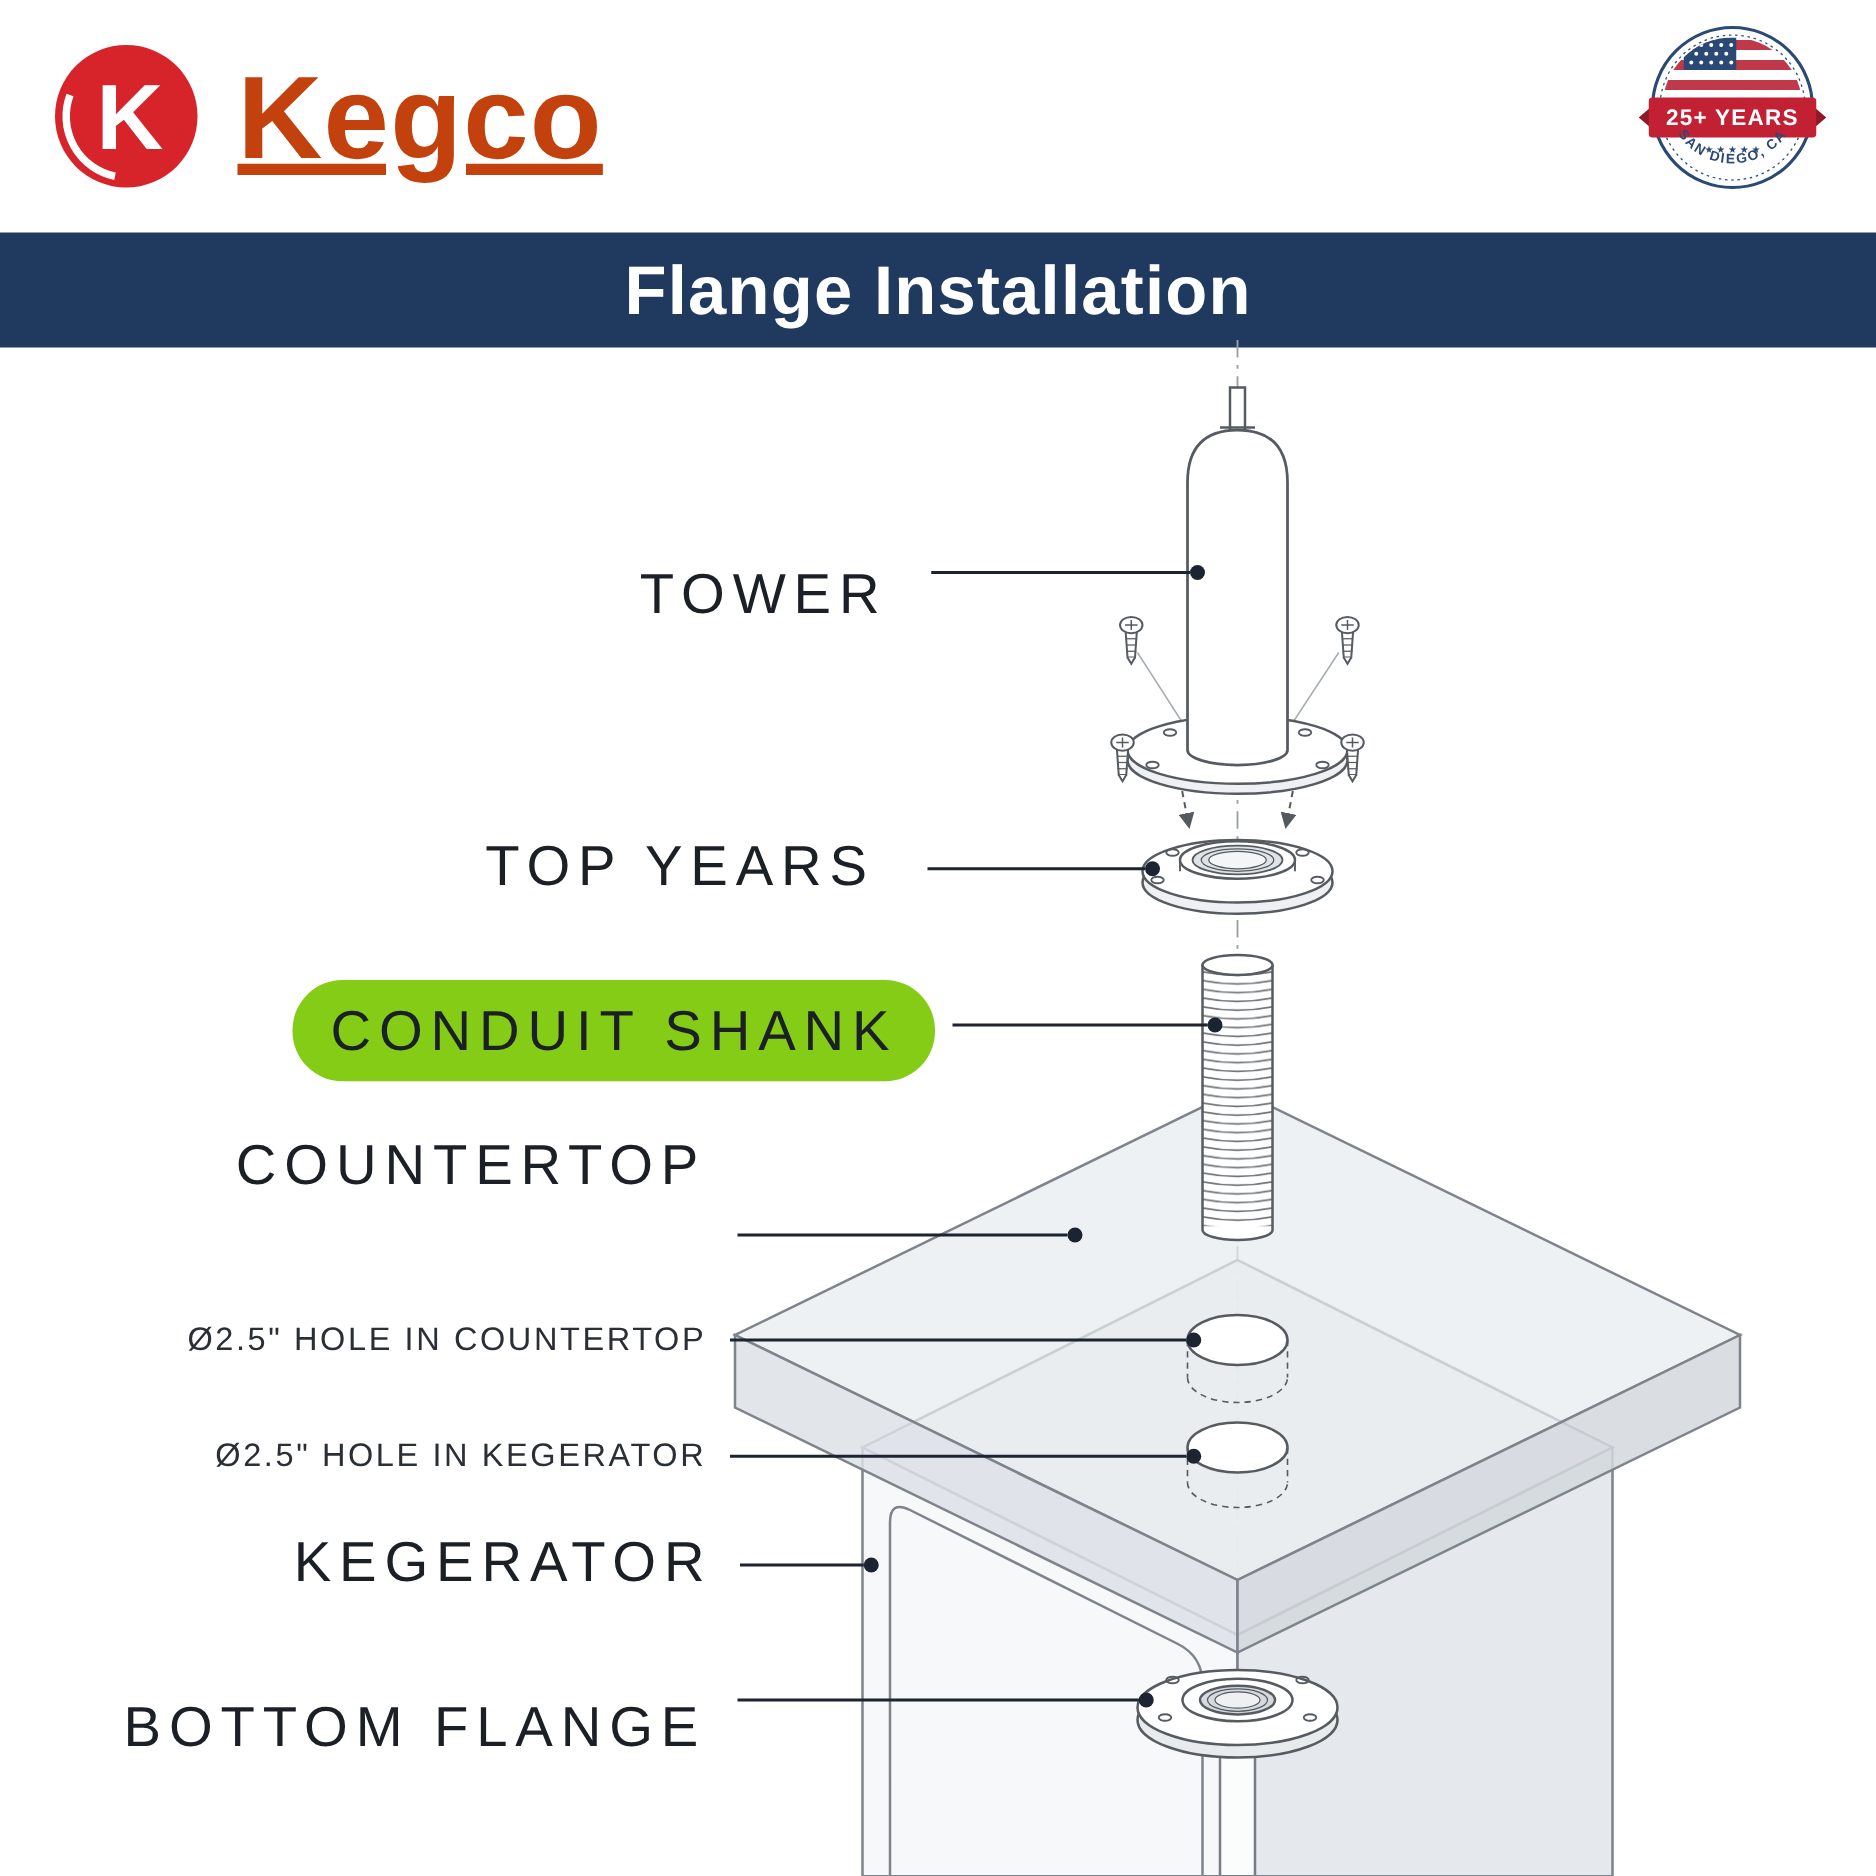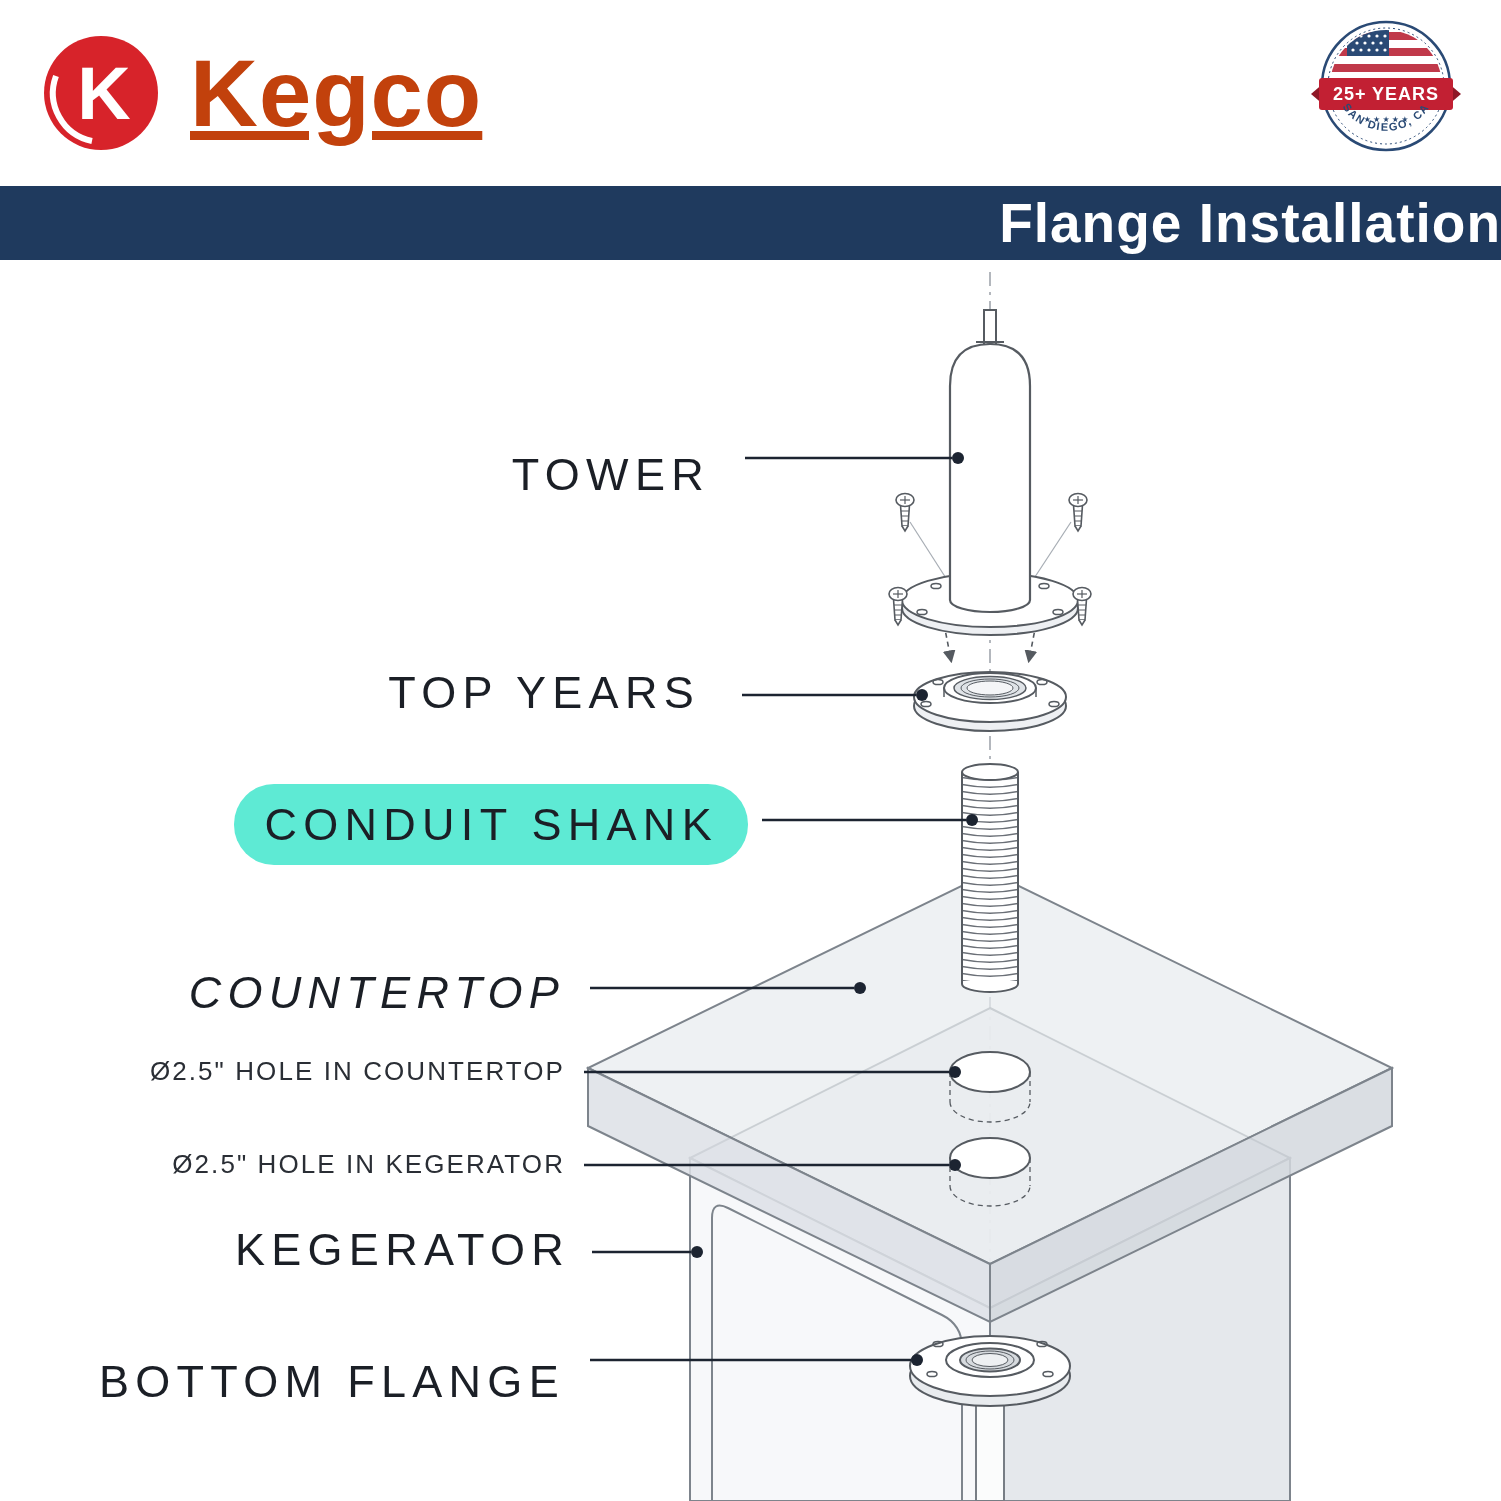--- a/index.html
+++ b/index.html
@@ -14,42 +14,42 @@
 
   
   .logo-wrap { position:absolute; left:42px; top:34px; display:flex; align-items:center; gap:28px; }
   .brand {
     font-size:94px; font-weight:bold; color:#c2410c; letter-spacing:1px; line-height:1;text-decoration:underline;
   }
   .badge-wrap { position:absolute; right:40px; top:16px; width:150px; height:150px; }
 
   
   .banner {
-    position:absolute; top:186px; left:0; width:1501px; height:74px;
-    background:#1f3a5e; display:flex; align-items:center; justify-content:flex-end;
+    position:absolute; top:186px; left:0; width:1501px; height:92px;
+    background:#1f3a5e; display:flex; align-items:center; justify-content:center;
   }
   .banner h1 { color:#ffffff; font-size:55px; font-weight:bold; letter-spacing:1px; }
 
   
   .diagram-svg { position:absolute; left:0; top:0; }
 
   .lbl {
     position:absolute; color:#1b1f26; white-space:nowrap; line-height:1;
     letter-spacing:0.14em; font-weight:400;
   }
   .lbl-big   { font-size:45px; }
   .lbl-small { font-size:26px; letter-spacing:0.08em; color:#2a2e35; }
 
   .lbl-tower        { top:433px;  right:791px;margin-top:19px; }
   .lbl-topflange    { top:670px;  right:801px; }
   .lbl-conduit {
     top:784px; right:753px; font-size:45px;
-    background:#5eead4; border-radius:40px; padding:18px 30px;
-  }
-  .lbl-countertop   { top:970px;  right:936px;font-style:italic; }
+    background:#84cc16; border-radius:40px; padding:18px 30px;
+  }
+  .lbl-countertop   { top:909px;  right:936px; }
   .lbl-holect       { top:1058px; right:936px; }
   .lbl-holekeg      { top:1151px; right:936px; }
   .lbl-kegerator    { top:1227px; right:931px; }
   .lbl-bottomflange { top:1335px; right:936px;margin-top:24px; }
 </style>
 </head>
 <body>
 
 <div class="stage">
 

